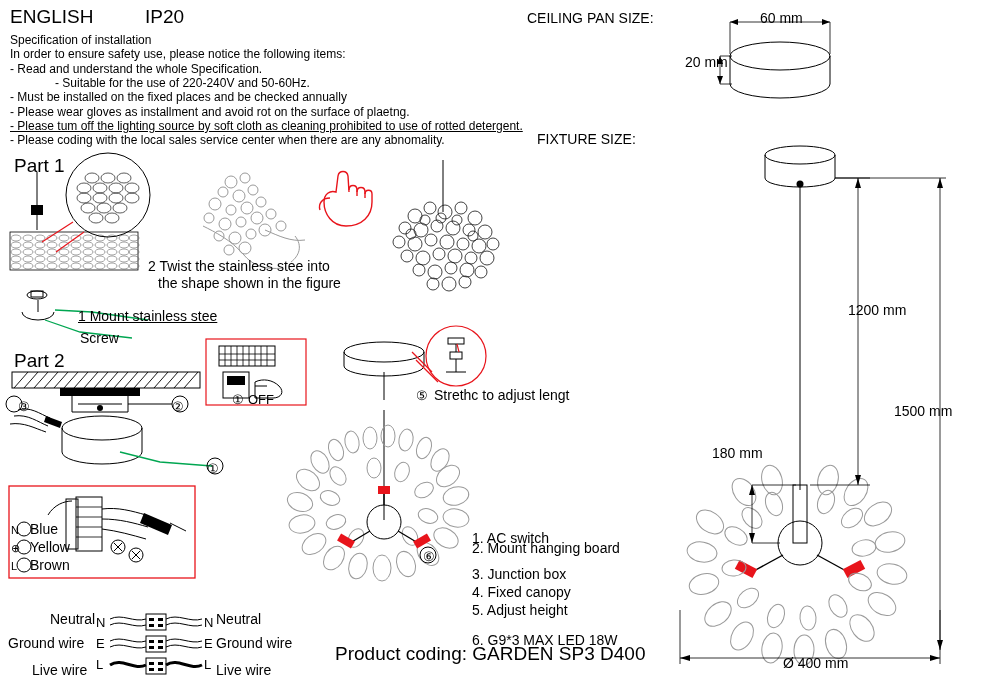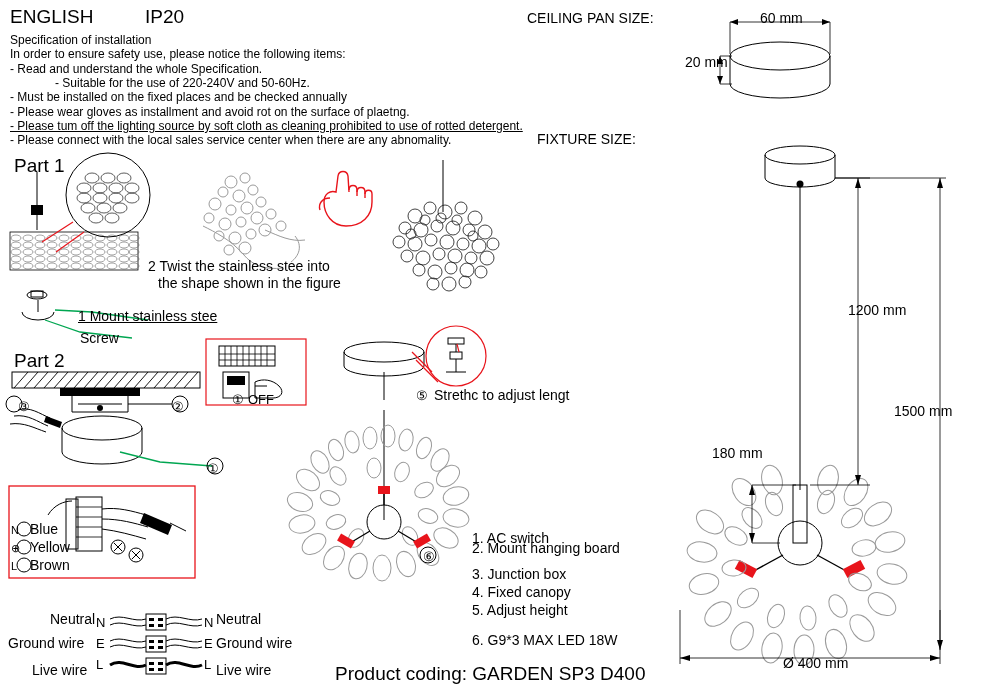--- a/index.html
+++ b/index.html
@@ -8,21 +8,21 @@
     background:#ffffff;
     font-family:"Liberation Sans", sans-serif;
     color:#000;
     position:relative;
     overflow:hidden;
   }
   .abs{position:absolute;}
   .t{font-size:12px;line-height:15px;white-space:pre;}
   .t13{font-size:13px;}
   .t14{font-size:14px;}
-  .t18{font-size:18px;margin-top:20px;}
+  .t18{font-size:18px;}
   .t19{font-size:19px;text-align:right;}
   svg{display:block;overflow:visible;}
   .line{stroke:#000;stroke-width:1;fill:none;}
   .thin{stroke:#000;stroke-width:0.8;fill:none;}
   .grayline{stroke:#9a9a9a;stroke-width:1;fill:none;}
   .redline{stroke:#e8141b;stroke-width:1.4;fill:none;}
   .greenline{stroke:#00a651;stroke-width:1.3;fill:none;}
   .fillblk{fill:#000;}
 </style>
 </head>
@@ -31,21 +31,21 @@
 <div class="abs t19" style="left:10px;top:6px;">ENGLISH</div>
 <div class="abs t19" style="left:145px;top:6px;">IP20</div>
 
 <div class="abs t" style="left:10px;top:33px;">Specification of installation</div>
 <div class="abs t" style="left:10px;top:47px;">In order to ensure safety use, please notice the following items:</div>
 <div class="abs t" style="left:10px;top:62px;">- Read and understand the whole Specification.</div>
 <div class="abs t" style="left:10px;top:76px;margin-left:45px;">- Suitable for the use of 220-240V and 50-60Hz.</div>
 <div class="abs t" style="left:10px;top:90px;">- Must be installed on the fixed places and be checked annually</div>
 <div class="abs t" style="left:10px;top:105px;">- Please wear gloves as installment and avoid rot on the surface of plaetng.</div>
 <div class="abs t" style="left:10px;top:119px;text-decoration:underline;">- Please tum off the lighting source by soft cloth as cleaning prohibited to use of rotted detergent.</div>
-<div class="abs t" style="left:10px;top:133px;">- Please connect with the local sales service center when there are any abnomality.</div>
+<div class="abs t" style="left:10px;top:133px;">- Please coding with the local sales service center when there are any abnomality.</div>
 
 <div class="abs t19" style="left:14px;top:155px;">Part 1</div>
 
 <svg class="abs" style="left:0px;top:160px;" width="360" height="190">
 
   <line class="line" x1="37" y1="12" x2="37" y2="45"></line>
   <rect class="fillblk" x="31" y="45" width="12" height="10"></rect>
   <line class="line" x1="37" y1="55" x2="37" y2="70"></line>
 
   <g stroke="#333" stroke-width="0.7" fill="none">

